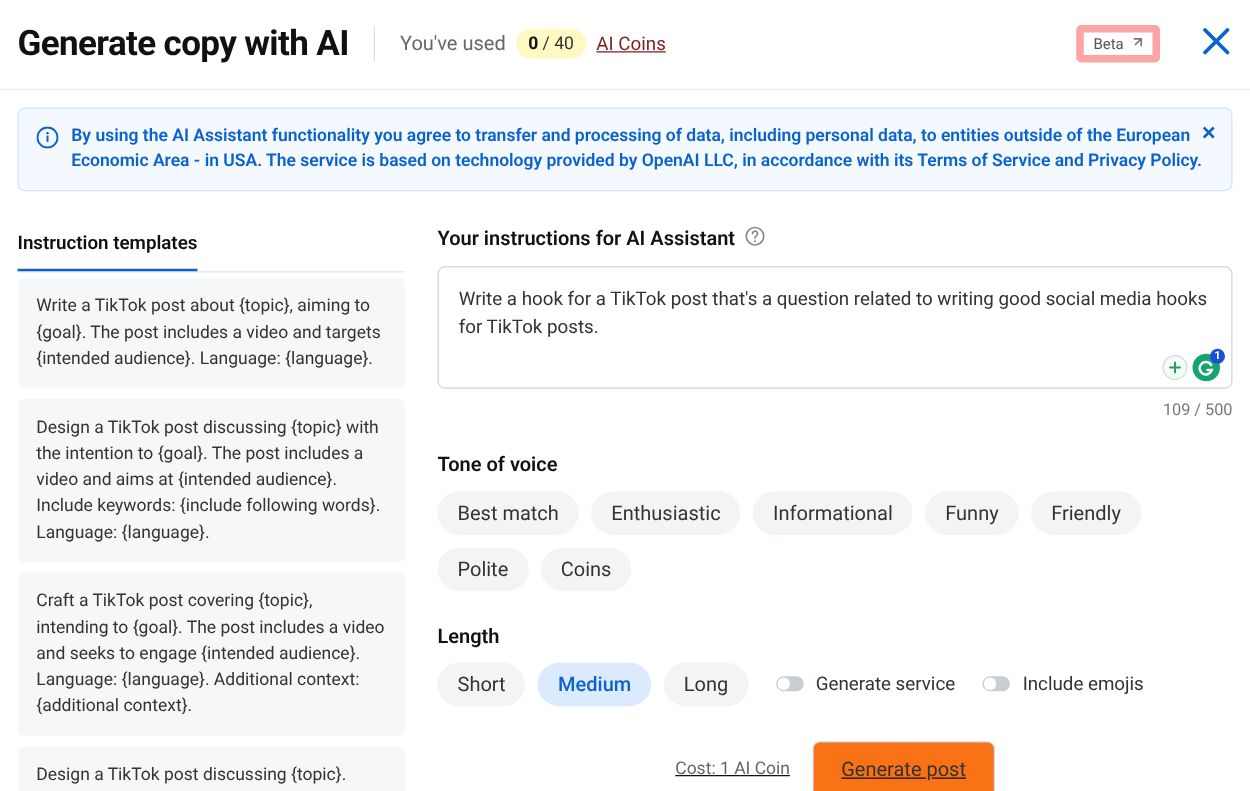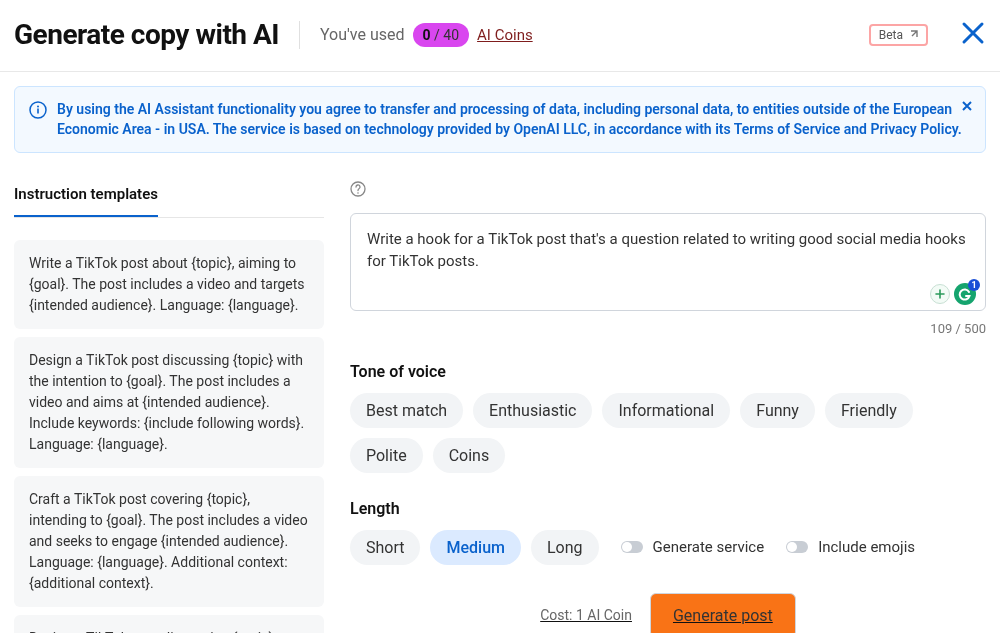--- a/index.html
+++ b/index.html
@@ -2,36 +2,36 @@
 <html><head>
 <meta charset="utf-8">
 <style>
 * { margin: 0; padding: 0; box-sizing: border-box; font-family: -apple-system, BlinkMacSystemFont, "Segoe UI", Roboto, sans-serif; }
 body { background: #fff; color: #111; width: 1000px; height: 633px; overflow: hidden; }
 
 .header { display: flex; align-items: center; padding: 18px 14px 20px; border-bottom: 1px solid #e8e8e8; gap: 20px; }
 .title { font-size: 28px; font-weight: 700; letter-spacing: -0.5px; }
 .sep { width: 1px; height: 28px; background: #e0e0e0; }
 .usage { color: #666; font-size: 16px; display: flex; align-items: center; gap: 8px; }
-.usage .count { background: #d946ef; padding: 4px 10px; border-radius: 18px; font-size: 14px; color: #333; }
+.usage .count { background: #fef9c3; padding: 4px 10px; border-radius: 18px; font-size: 14px; color: #333; }
 .usage .count .cur { font-weight: 700; color: #111; }
 .ai-coins { color: #7f1d1d; font-size: 15px; text-decoration: underline; }
-.beta { margin-left: auto; border: 2px solid #fca5a5; border-radius: 4px; padding: 2px 8px; font-size: 12px; color: #555; display: inline-flex; gap: 5px; align-items: center; }
+.beta { margin-left: auto; border: 6px solid #fca5a5; border-radius: 4px; padding: 2px 8px; font-size: 12px; color: #555; display: inline-flex; gap: 5px; align-items: center; }
 .close-big { margin-left: 12px; cursor: pointer; }
 
 .notice { margin: 14px; border: 1px solid #cce5ff; background: #f3f9ff; border-radius: 6px; padding: 12px 14px; display: flex; gap: 10px; align-items: flex-start; position: relative; }
 .notice-icon { flex-shrink: 0; margin-top: 2px; }
 .notice-text { font-size: 14px; color: #0a62cc; line-height: 1.45; font-weight: 600; }
 .notice-close { position: absolute; top: 10px; right: 12px; cursor: pointer; }
 
 .body { display: flex; padding: 0 14px 14px; gap: 26px; }
 
 .sidebar { width: 310px; flex-shrink: 0; }
 .tab-head { font-size: 15px; font-weight: 600; padding: 18px 0 12px; border-bottom: 2px solid #0a62cc; display: inline-block; }
-.tab-line { border-bottom: 1px solid #e6e6e6; margin-bottom: 22px; }
+.tab-line { border-bottom: 1px solid #e6e6e6; margin-bottom: 4px; }
 .tmpl-list { display: flex; flex-direction: column; gap: 8px; }
 .tmpl { background: #f6f7f8; border: 1px solid transparent; border-radius: 6px; padding: 12px 14px; font-size: 14px; line-height: 1.5; color: #333; cursor: pointer; }
 
 .main { flex: 1; padding-top: 14px; }
 .label-row { display: flex; align-items: center; gap: 8px; margin-bottom: 12px; }
 .section-label { font-size: 16px; font-weight: 600; }
 .textarea-wrap { position: relative; }
 .ta { width: 100%; min-height: 98px; border: 1px solid #d0d5dc; border-radius: 6px; padding: 14px 16px; font-size: 15px; line-height: 1.5; resize: none; font-family: inherit; color: #333; }
 .ta-icons { position: absolute; bottom: 10px; right: 10px; display: flex; gap: 4px; align-items: center; }
 .counter { text-align: right; font-size: 13px; color: #777; margin-top: 6px; }
@@ -104,20 +104,21 @@
       <div class="tmpl">Write a TikTok post about {topic}, aiming to {goal}. The post includes a video and targets {intended audience}. Language: {language}.</div>
       <div class="tmpl">Design a TikTok post discussing {topic} with the intention to {goal}. The post includes a video and aims at {intended audience}. Include keywords: {include following words}. Language: {language}.</div>
       <div class="tmpl">Craft a TikTok post covering {topic}, intending to {goal}. The post includes a video and seeks to engage {intended audience}. Language: {language}. Additional context: {additional context}.</div>
       <div class="tmpl">Design a TikTok post discussing {topic}. Goal: {goal}.</div>
 
     </div>
   </div>
 
   <div class="main">
     <div class="label-row">
+      <span class="section-label">Your instructions for AI Assistant</span>
       <span>
         <svg width="16" height="16" viewBox="0 0 16 16">
             <circle cx="8" cy="8" r="7" fill="none" stroke="#888" stroke-width="1.3"></circle>
             <path d="M6 6a2 2 0 113 1.7c-.6.4-1 .8-1 1.8" stroke="#888" stroke-width="1.3" fill="none" stroke-linecap="round"></path>
             <circle cx="8" cy="12" r="0.8" fill="#888"></circle>
           </svg>
       </span>
     </div>
     <div class="textarea-wrap">
       <textarea class="ta" style="">Write a hook for a TikTok post that's a question related to writing good social media hooks for TikTok posts.</textarea>

